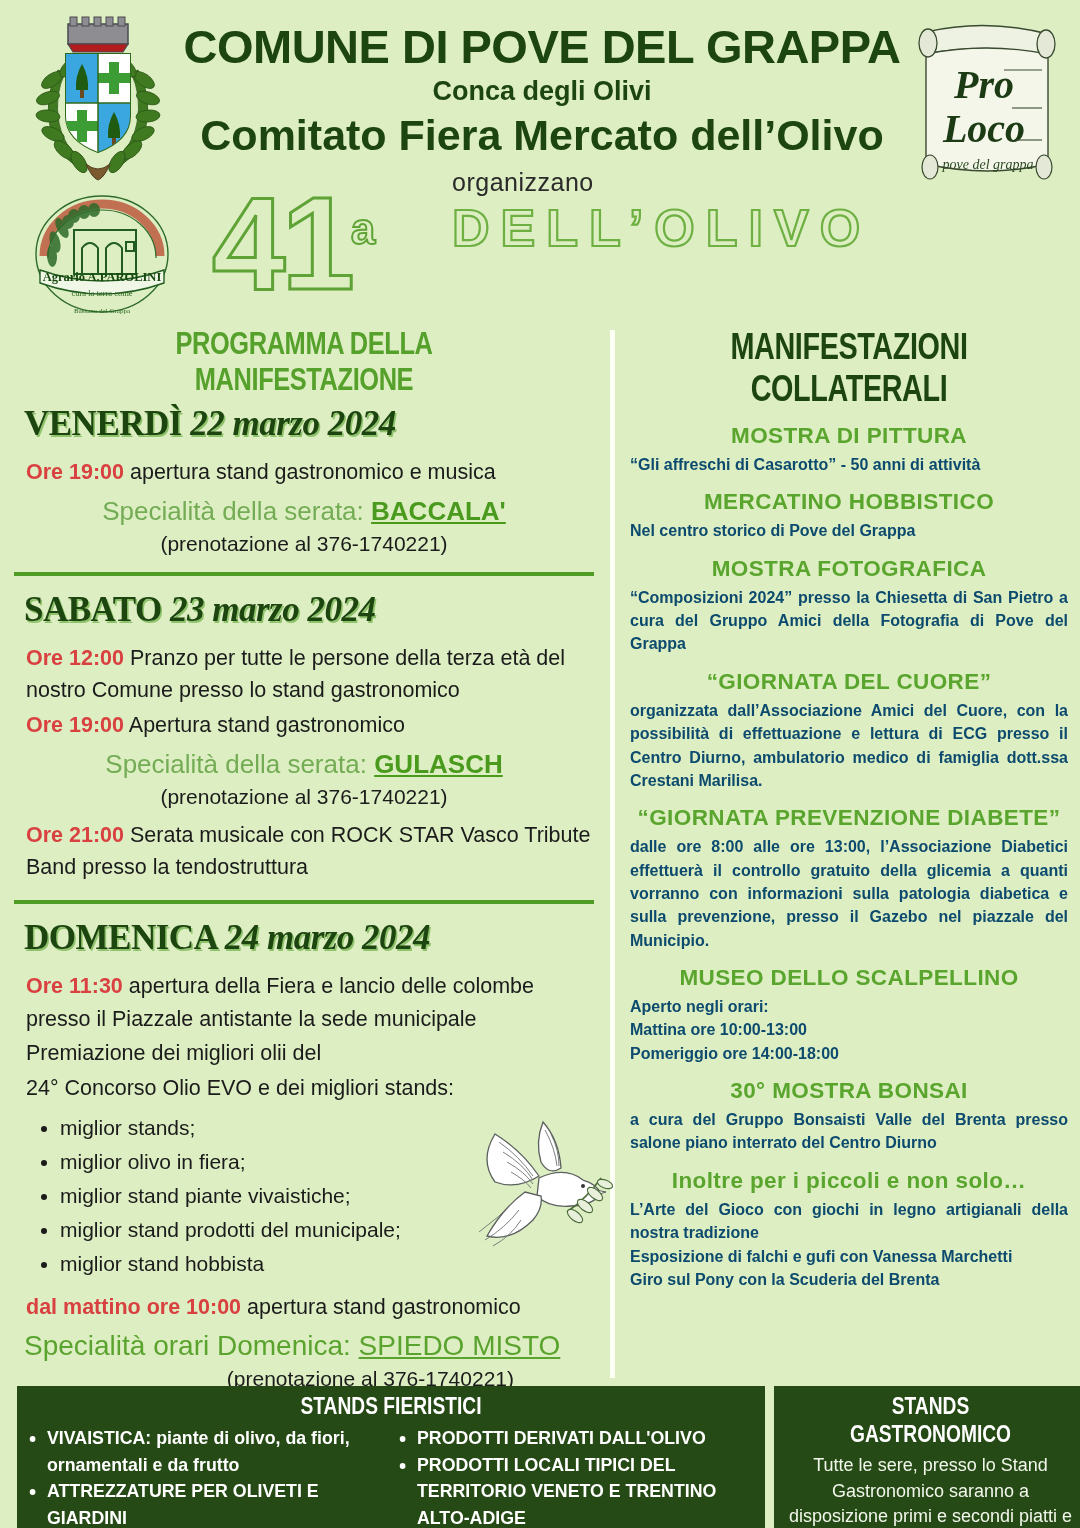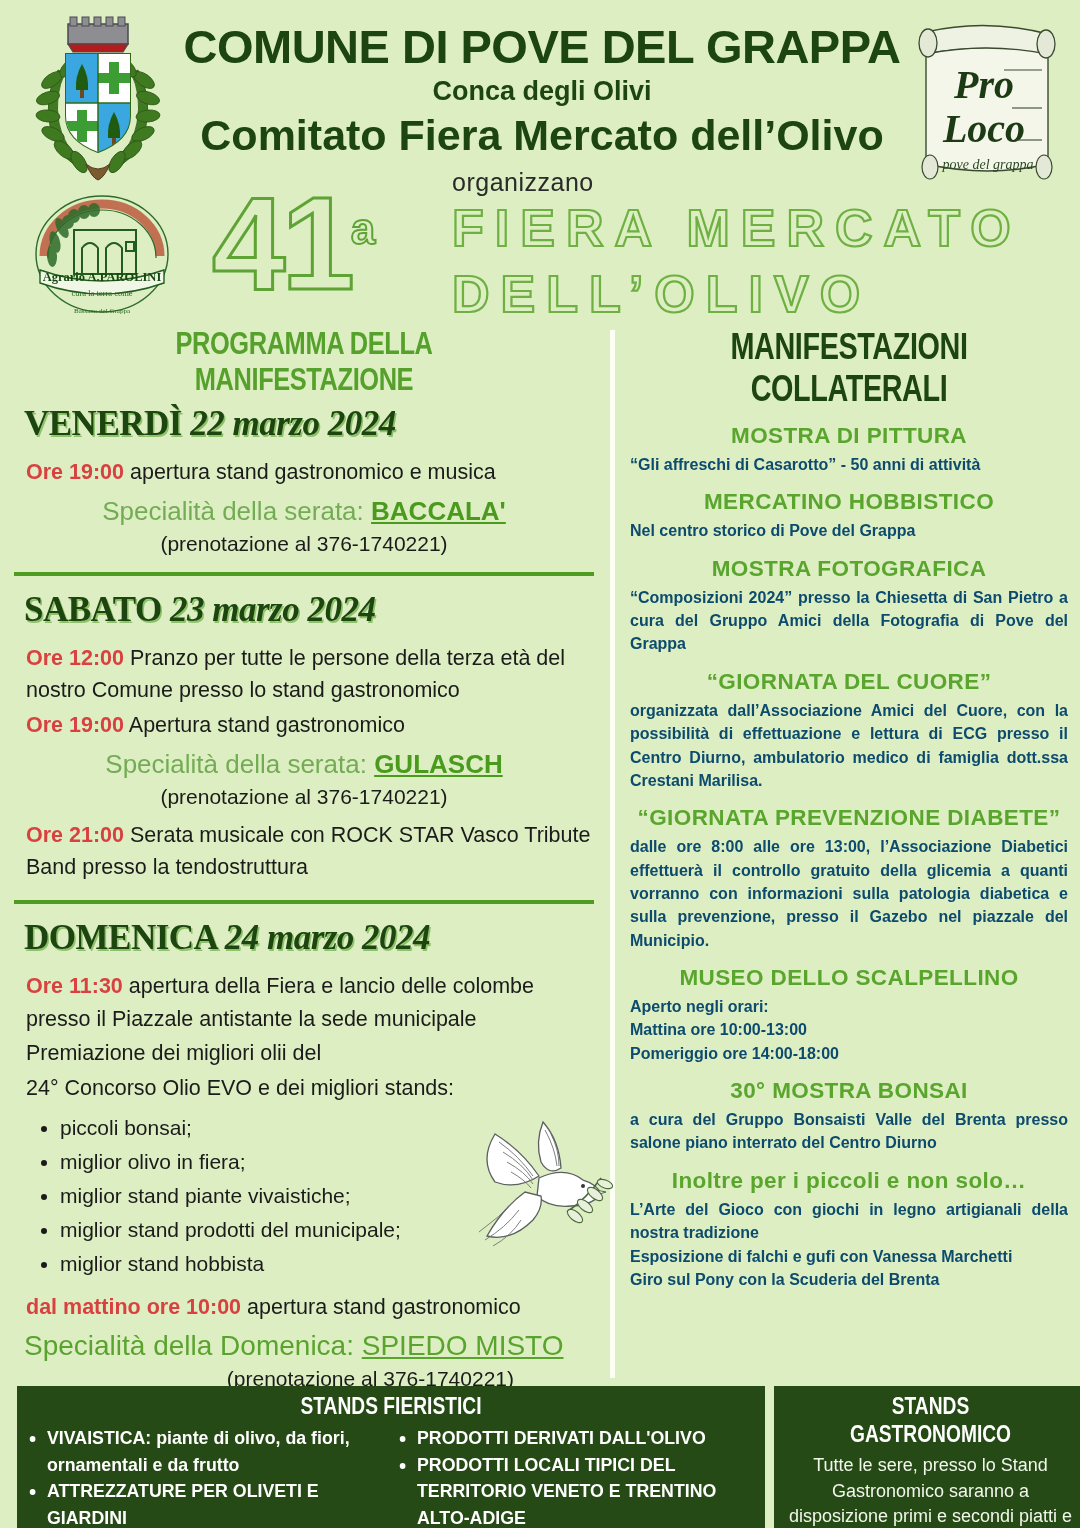--- a/index.html
+++ b/index.html
@@ -343,21 +343,20 @@
 
     <div class="title-block">
       <div class="t-main">COMUNE DI POVE DEL GRAPPA</div>
       <div class="t-sub">Conca degli Olivi</div>
       <div class="t-sub2">Comitato Fiera Mercato dell’Olivo</div>
     </div>
 
     <div class="big41"><span>41</span><span class="ord">a</span></div>
     <div class="organizzano">organizzano</div>
     <div class="fiera-outline">
-      <div>FIERA MERCATO</div>
       <div>DELL’OLIVO</div>
     </div>
   </div>
 
   <div class="body">
     <div class="vdiv"></div>
 
     <div class="col-left">
       <div class="sec-head">PROGRAMMA DELLA MANIFESTAZIONE</div>
 
@@ -375,28 +374,28 @@
       <div class="pren">(prenotazione al 376-1740221)</div>
       <div class="ev" style="margin-top:10px;"><span class="time">Ore 21:00</span> <span>Serata musicale con ROCK STAR Vasco Tribute Band presso la tendostruttura</span></div>
 
       <div class="line"></div>
 
       <div class="day-head"><span>DOMENICA</span> <span class="ital">24 marzo 2024</span></div>
       <div class="ev"><span class="time">Ore 11:30</span> <span>apertura della Fiera e lancio delle colombe presso il Piazzale antistante la sede municipale</span></div>
       <div class="ev">Premiazione dei migliori olii del</div>
       <div class="ev">24° Concorso Olio EVO e dei migliori stands:</div>
       <ul class="prizes">
-        <li>piccoli bonsai;</li>
+        <li>miglior stands;</li>
         <li>miglior olivo in fiera;</li>
         <li>miglior stand piante vivaistiche;</li>
         <li>miglior stand prodotti del municipale;</li>
         <li>miglior stand hobbista</li>
       </ul>
       <div class="ev" style="margin-top:10px;"><span class="time">dal mattino ore 10:00</span> <span>apertura stand gastronomico</span></div>
-      <div class="spec dom"><span>Specialità della Domenica:</span> <span class="dish">SPIEDO MISTO</span></div>
+      <div class="spec dom"><span>Specialità orari Domenica:</span> <span class="dish">SPIEDO MISTO</span></div>
       <div class="pren r">(prenotazione al 376-1740221)</div>
     </div>
 
     <div class="dove">
       <svg viewBox="0 0 165 150" width="165" height="150">
         <g fill="#ffffff" stroke="#5b5f5e" stroke-width="1.3">
           <path d="M40 22 q26 16 44 42 q-22 14 -44 6 q-16 -22 0 -48 z"></path>
           <path d="M88 10 q16 18 18 46 q-12 8 -20 -6 q-6 -20 2 -40 z"></path>
           <path d="M84 66 q26 -12 44 2 q14 4 18 14 q-10 12 -30 12 q-22 2 -34 -10 z"></path>
           <path d="M70 80 q-22 16 -38 44 q24 6 46 -16 q10 -12 8 -24 z"></path>

